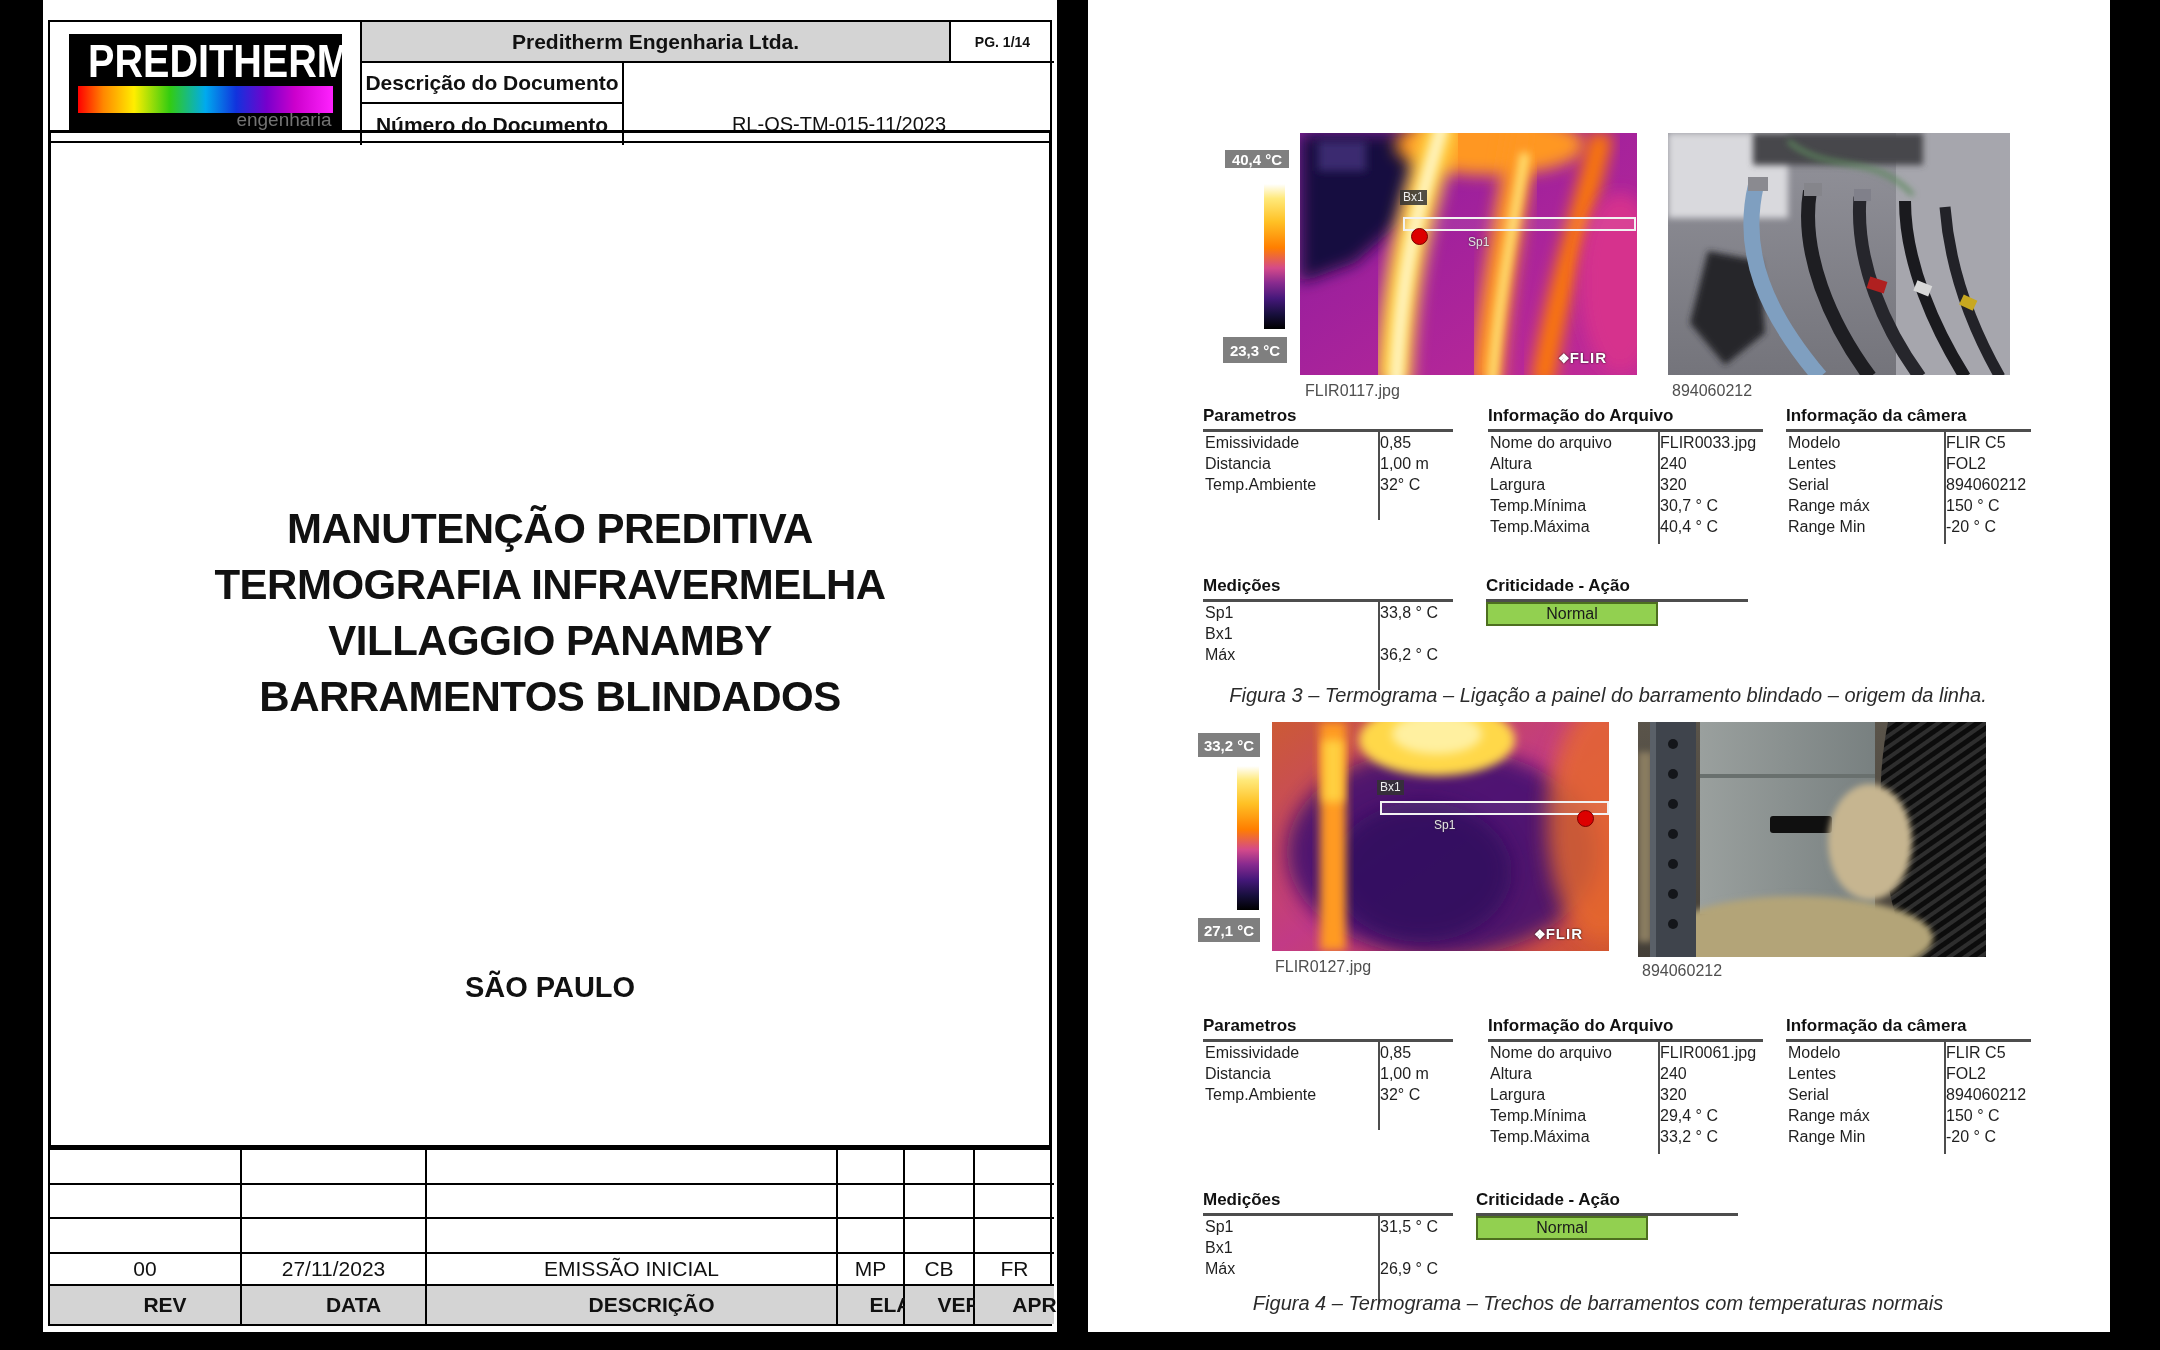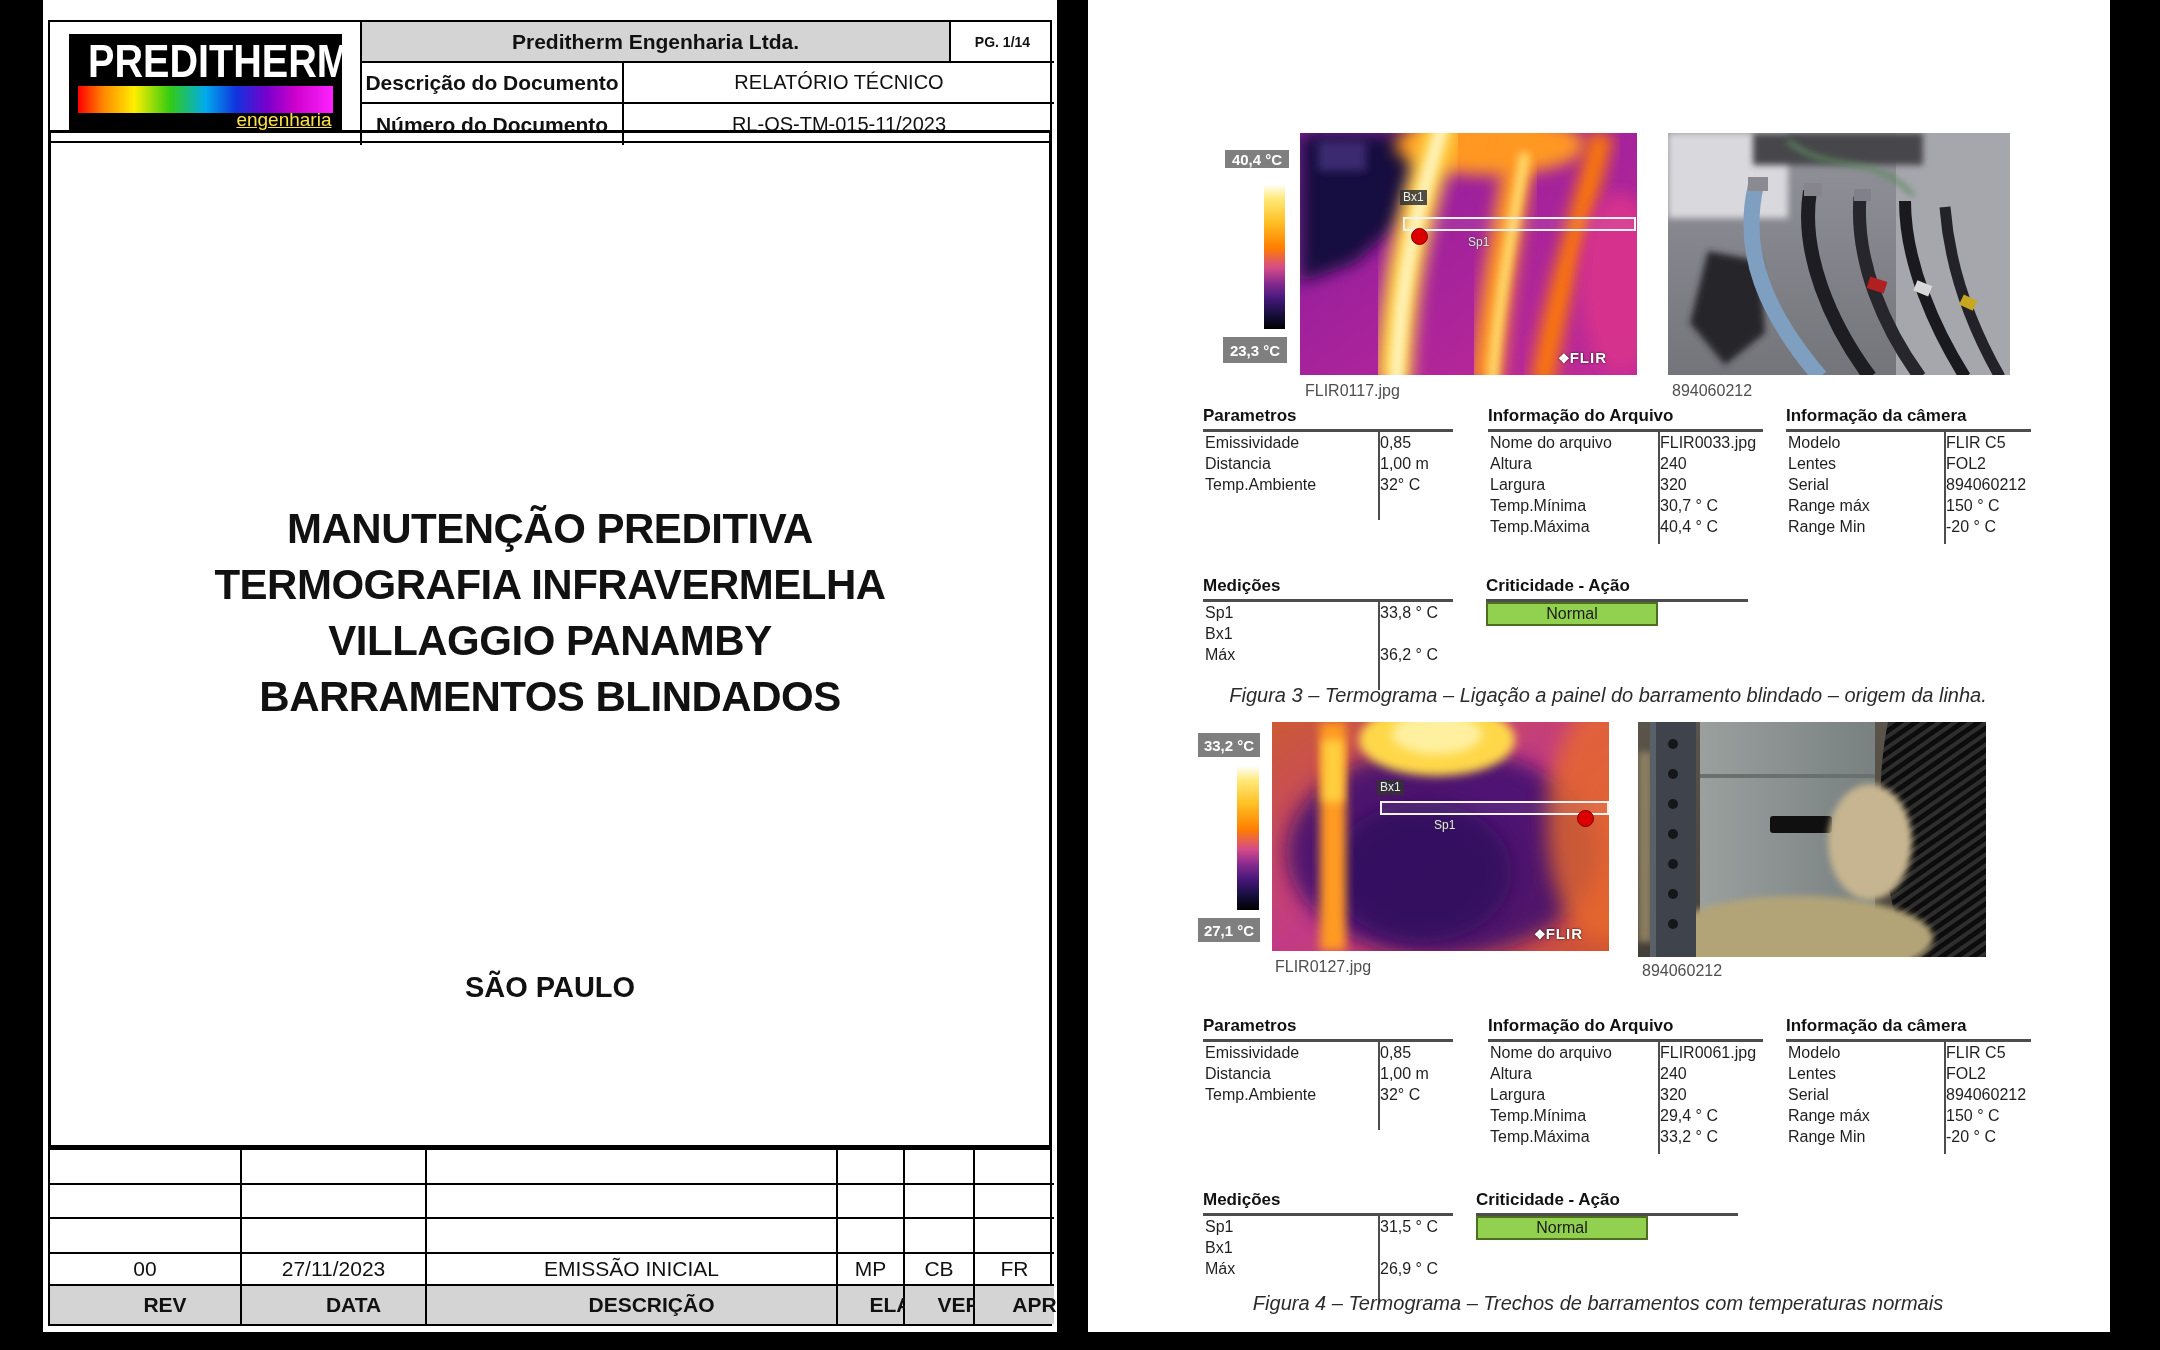--- a/index.html
+++ b/index.html
@@ -26,21 +26,21 @@
   .cell-v3{grid-row:3;grid-column:3/5;font-size:20px;}
 
   
   .logo-box{position:relative;width:273px;height:99px;background:#000;}
   .logo-brand{position:absolute;left:0;right:0;top:0px;text-align:center;color:#fff;
               font-size:46px;font-weight:bold;letter-spacing:0px;transform:scaleX(.86);
               transform-origin:center;white-space:nowrap;}
   .logo-grad{position:absolute;left:9px;right:9px;top:52px;height:27px;
              background:linear-gradient(to right,#f00 0%,#ff8800 10%,#ffee00 22%,#33cc11 36%,
              #00aaee 50%,#1133dd 62%,#7700cc 74%,#cc00cc 85%,#ff22ff 100%);}
-  .logo-sub{position:absolute;right:10px;bottom:2px;color:#fde047;font-size:19px;text-decoration:underline;}
+  .logo-sub{position:absolute;right:10px;bottom:2px;color:#737373;font-size:19px;}
 
   
   .main-box{position:absolute;left:5px;top:130px;width:1004px;height:1018px;
             border:3px solid #000;box-sizing:border-box;}
   .doc-title{position:absolute;left:0;right:0;top:368px;text-align:center;font-weight:bold;
              font-size:42px;line-height:56px;letter-spacing:-.5px;}
   .doc-city{position:absolute;left:0;right:0;top:838px;text-align:center;font-weight:bold;font-size:29px;}
   .doc-year{position:absolute;left:0;right:0;top:895px;text-align:center;font-weight:bold;font-size:29px;}
 
   
@@ -101,21 +101,20 @@
       <div class="cell-logo">
         <div class="logo-box">
           <div class="logo-brand">PREDITHERM</div>
           <div class="logo-grad"></div>
           <div class="logo-sub">engenharia</div>
         </div>
       </div>
       <div class="cell-company">Preditherm Engenharia Ltda.</div>
       <div class="cell-pg">PG. 1/14</div>
       <div class="cell-l2">Descrição do Documento</div>
-      <div class="cell-v2">RELATÓRIO TÉCNICO</div>
       <div class="cell-l3">Número do Documento</div>
       <div class="cell-v3">RL-OS-TM-015-11/2023</div>
     </div>
 
     <div class="main-box">
       <div class="doc-title">
         <div>MANUTENÇÃO PREDITIVA</div>
         <div>TERMOGRAFIA INFRAVERMELHA</div>
         <div>VILLAGGIO PANAMBY</div>
         <div>BARRAMENTOS BLINDADOS</div>

